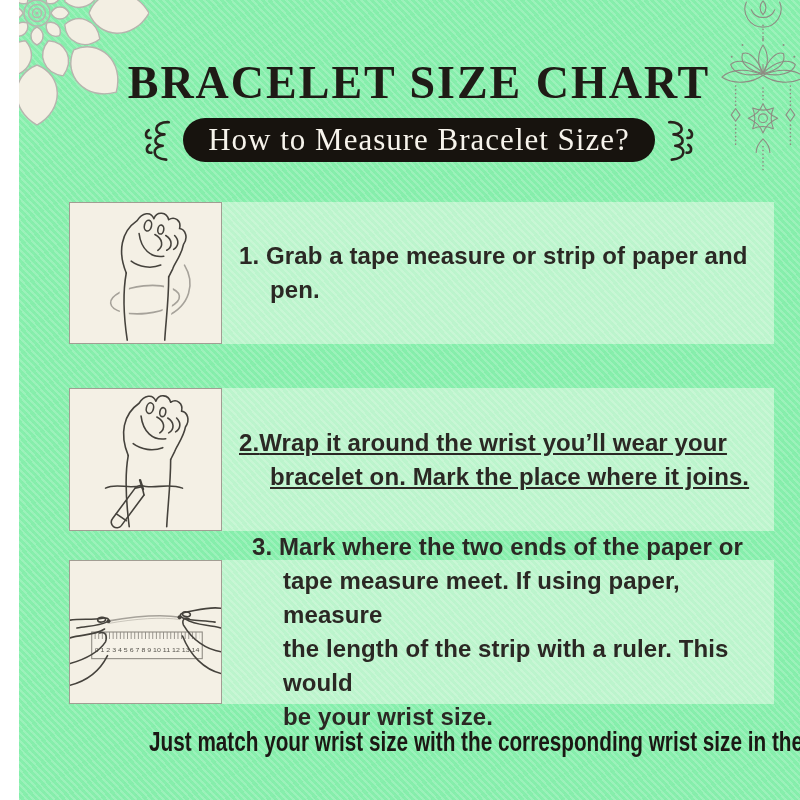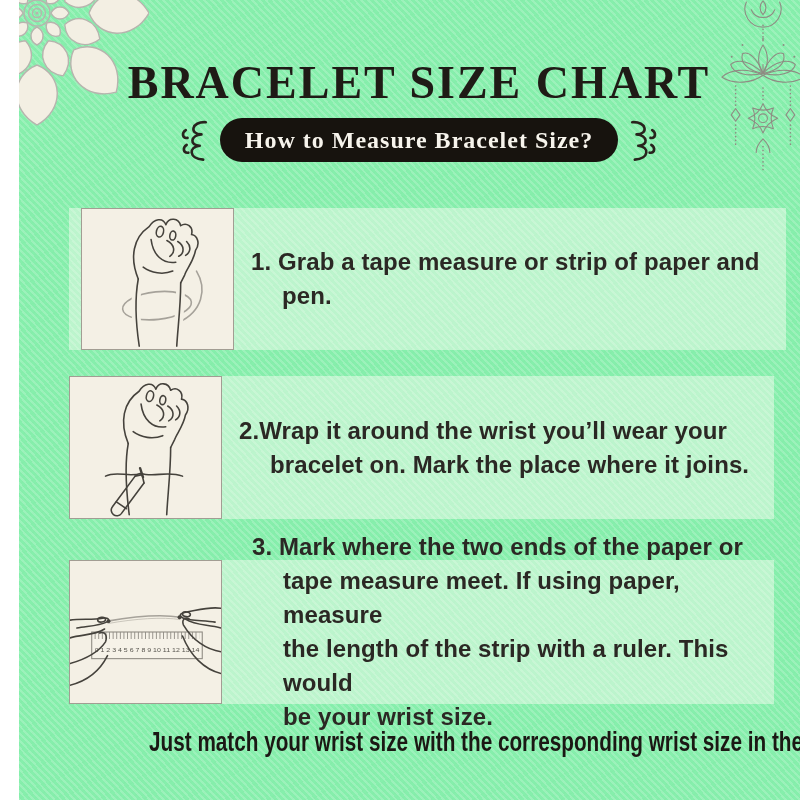--- a/index.html
+++ b/index.html
@@ -37,31 +37,31 @@
     display:flex;align-items:center;justify-content:center;gap:9px;
   }
   .flourish{width:33px;height:47px;flex:0 0 auto;}
   .flourish.mirror{transform:scaleX(-1);}
   .badge-pill{
     display:inline-flex;align-items:center;justify-content:center;
     background:#17130e;color:#f7f4ec;
     border-radius:23px;
     height:44px;padding:0 25px;
     font-family:"Liberation Serif",serif;
-    font-weight:700;font-size:24px;letter-spacing:1px;
+    font-weight:400;font-size:31px;letter-spacing:1px;
     white-space:nowrap;
   }
 
   .step-row{
     position:absolute;left:50px;width:705px;
     display:flex;align-items:center;
     background:rgba(255,253,247,.45);
   }
-  .row-1{top:208px;height:142px;padding-left:12px;}
-  .row-2{top:376px;height:143px;}
+  .row-1{top:202px;height:142px;}
+  .row-2{top:388px;height:143px;text-decoration:underline;}
   .row-3{top:560px;height:144px;gap:13px;}
   .illus-box{
     flex:0 0 auto;
     width:153px;height:100%;
     border:1px solid #a29d93;
     background:#f4f0e5;
     box-sizing:border-box;
   }
   .illus-box svg{width:100%;height:100%;display:block;}
   .step-text{

